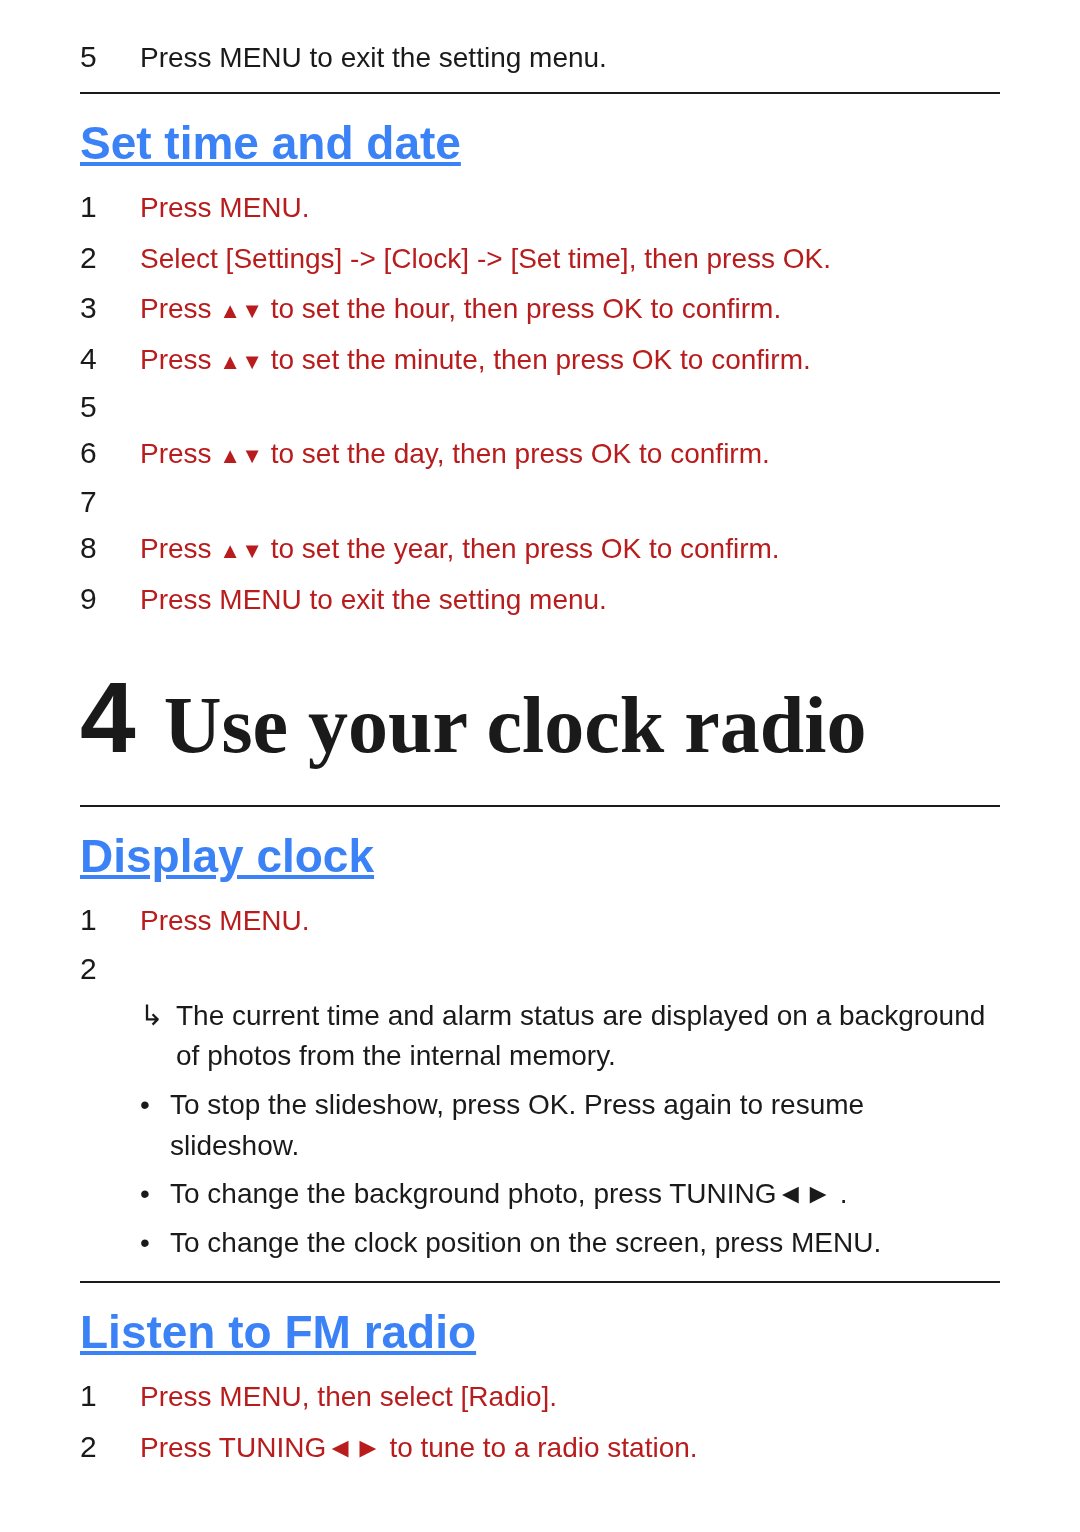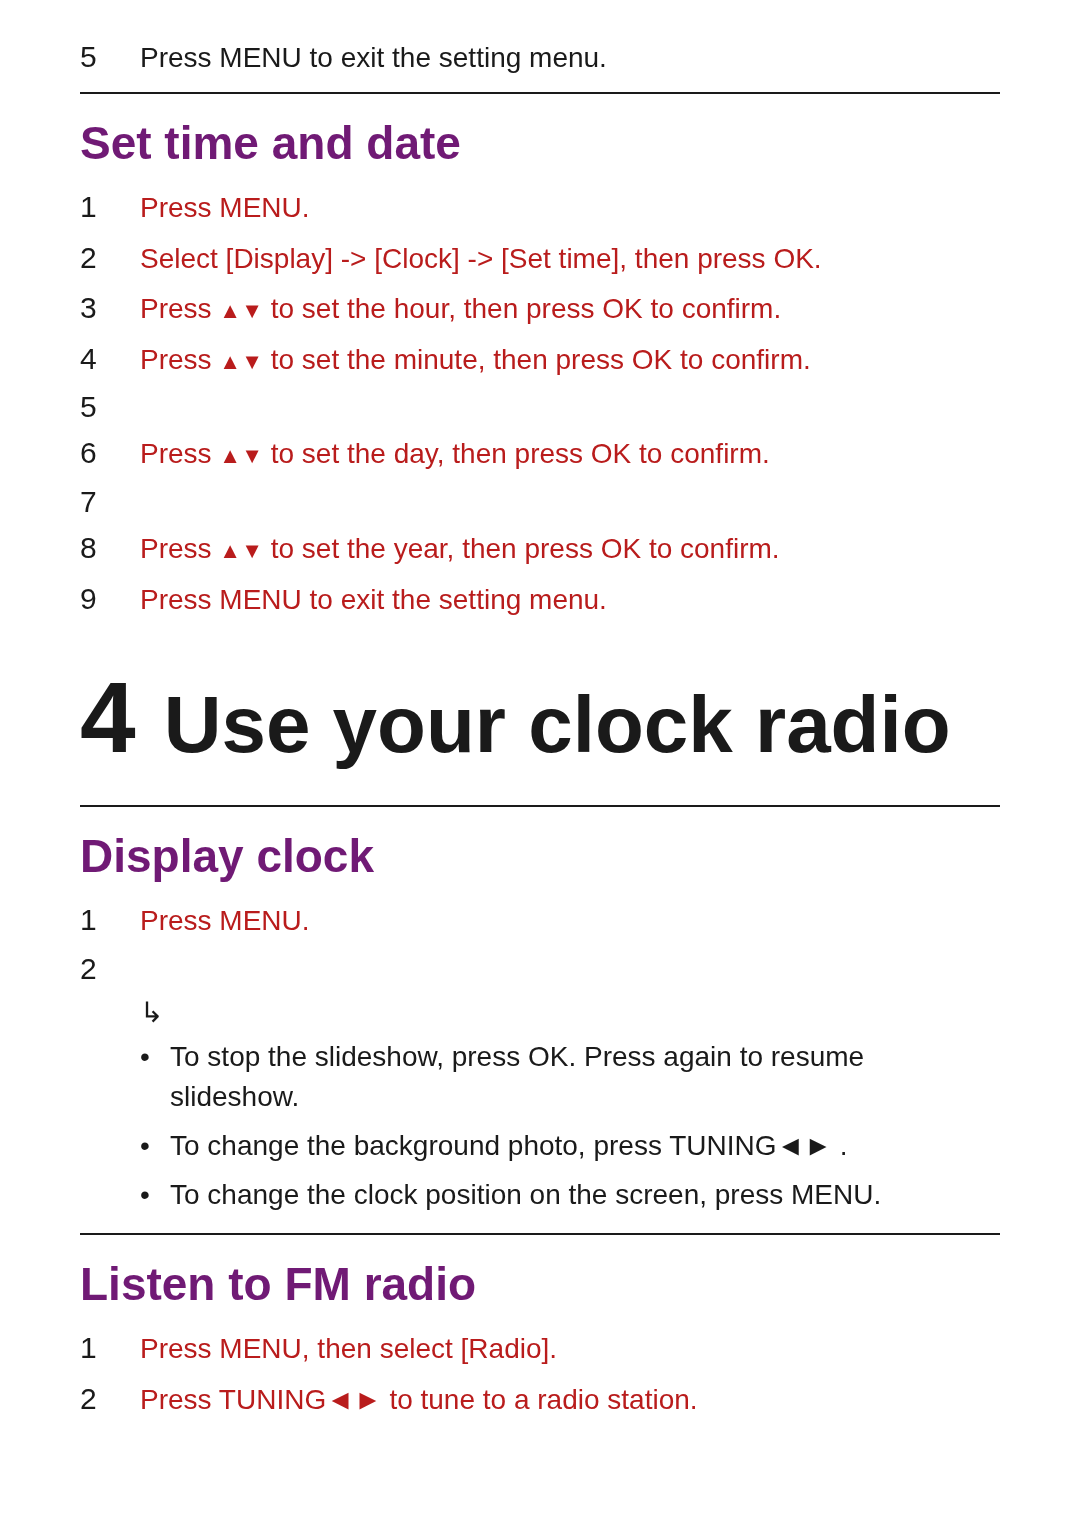--- a/index.html
+++ b/index.html
@@ -38,22 +38,23 @@
 
     .divider {
       border: none;
       border-top: 2px solid #1a1a1a;
       margin: 18px 0 22px 0;
     }
 
     .section-title-h2 {
       font-size: 46px;
       font-weight: bold;
-      color: #701a75;
+      color: #3b82f6;
       margin-bottom: 18px;
+      text-decoration: underline;
     }
 
     .step-list {
       list-style: none;
       margin-bottom: 10px;
     }
 
     .step-item {
       display: flex;
       align-items: baseline;
@@ -84,20 +85,21 @@
       color: #1a1a1a;
       display: inline;
       margin-right: 28px;
     }
 
     .chapter-title {
       font-size: 80px;
       font-weight: bold;
       color: #1a1a1a;
       display: inline;
+      font-family: Liberation Serif, serif;
     }
 
     .chapter-heading {
       display: flex;
       align-items: baseline;
       margin-bottom: 10px;
     }
 
     .bold-key {
       font-weight: normal;
@@ -152,21 +154,21 @@
 
 <div>
   <h2 class="section-title-h2">Set time and date</h2>
   <ul class="step-list">
     <li class="step-item">
       <span class="step-num">1</span>
       <span class="step-text">Press <span class="bold-key">MENU</span>.</span>
     </li>
     <li class="step-item">
       <span class="step-num">2</span>
-      <span class="step-text">Select <span class="bold-key">[Display]</span> -&gt; <span class="bold-key">[Clock]</span> -&gt; <span class="bold-key">[Set time]</span>, then press <span class="bold-key">OK</span>.</span>
+      <span class="step-text">Select <span class="bold-key">[Settings]</span> -&gt; <span class="bold-key">[Clock]</span> -&gt; <span class="bold-key">[Set time]</span>, then press <span class="bold-key">OK</span>.</span>
     </li>
     <li class="step-item">
       <span class="step-num">3</span>
       <span class="step-text">Press <span class="up-down-arrow">▲▼</span> to set the hour, then press <span class="bold-key">OK</span> to confirm.</span>
     </li>
     <li class="step-item">
       <span class="step-num">4</span>
       <span class="step-text">Press <span class="up-down-arrow">▲▼</span> to set the minute, then press <span class="bold-key">OK</span> to confirm.</span>
     </li>
     <li class="step-item">
@@ -206,20 +208,21 @@
       <span class="step-num">1</span>
       <span class="step-text">Press <span class="bold-key">MENU</span>.</span>
     </li>
     <li class="step-item">
       <span class="step-num">2</span>
     </li>
   </ul>
   <ul class="sub-list">
     <li class="sub-item">
       <span class="sub-arrow">↳</span>
+      <span class="sub-text">The current time and alarm status are displayed on a background of photos from the internal memory.</span>
     </li>
     <li class="sub-item">
       <span class="sub-bullet">•</span>
       <span class="sub-text">To stop the slideshow, press <span class="bold-key">OK</span>. Press again to resume slideshow.</span>
     </li>
     <li class="sub-item">
       <span class="sub-bullet">•</span>
       <span class="sub-text">To change the background photo, press <span class="bold-key">TUNING◄►</span> .</span>
     </li>
     <li class="sub-item">

